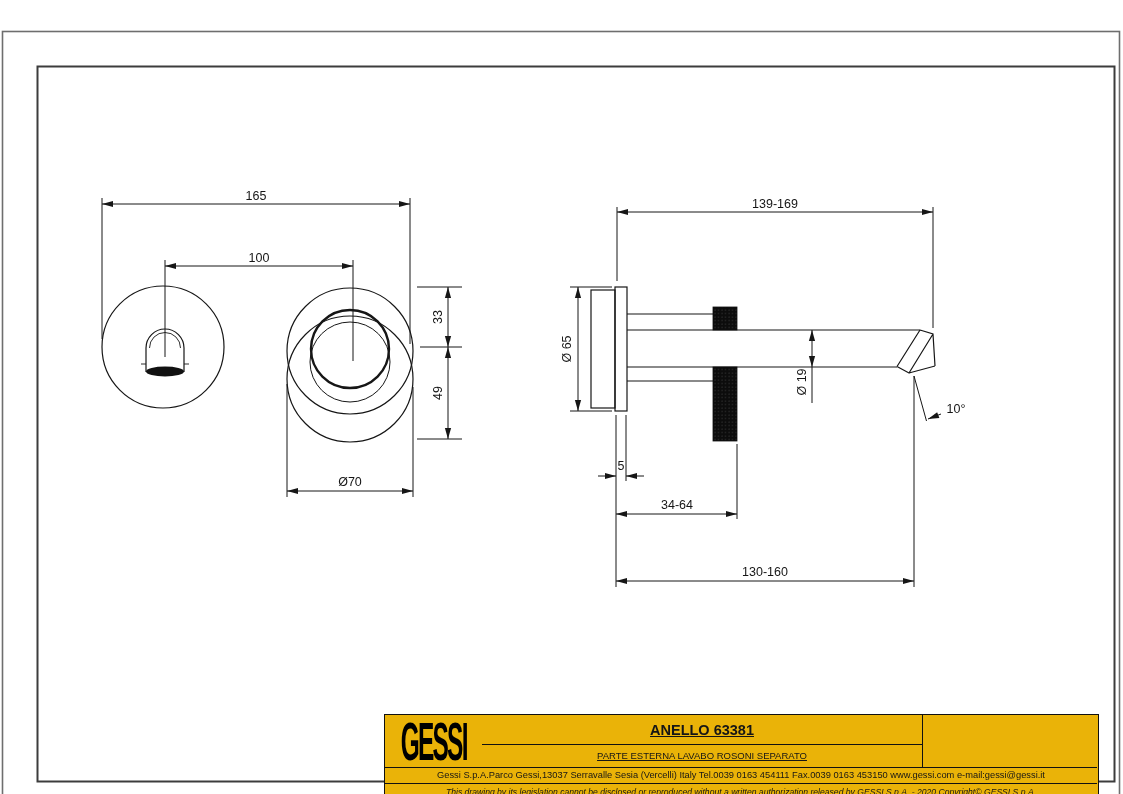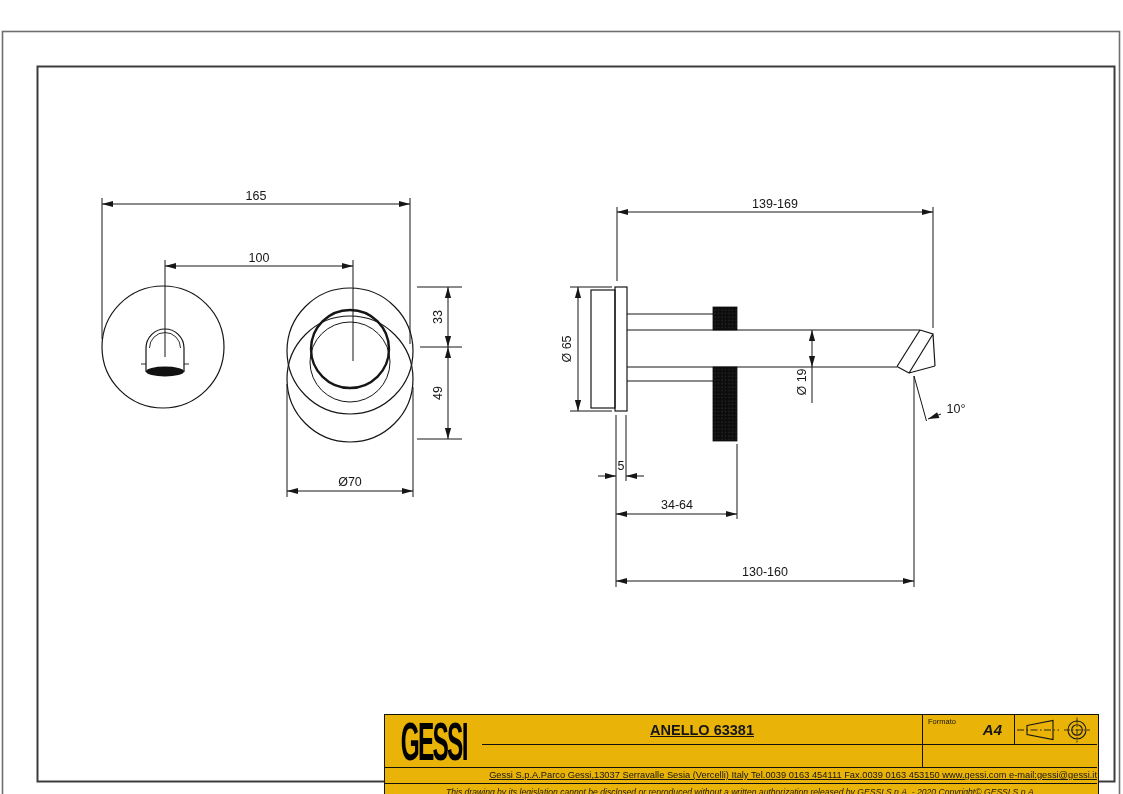--- a/index.html
+++ b/index.html
@@ -34,21 +34,21 @@
   .tb-sub { height:22px; line-height:21px; text-align:center; font-size:9.5px; }
   .tb-right { position:absolute; left:537px; top:0; width:175px; height:52px; border-left:1.5px solid #111; }
   .tb-right-top { height:30px; border-bottom:1.5px solid #111; display:flex; }
   .tb-formato { position:relative; width:93px; border-right:1.5px solid #111; }
   .tb-formato-label { position:absolute; left:5px; top:2px; font-size:7.5px; }
   .tb-formato-value { position:absolute; right:12px; top:6px; font-size:15px; font-weight:bold; font-style:italic; }
   .tb-symbol { flex:1; display:flex; align-items:center; justify-content:center; }
   .tb-dis { height:20.5px; line-height:20.5px; padding-left:14px; font-size:10.5px; }
   .tb-address {
     position:absolute; left:0; top:52px; width:712px; height:16px;
-    border-top:1.5px solid #111; text-align:right; font-size:9.3px; line-height:15px;text-decoration:underline;
+    border-top:1.5px solid #111; text-align:center; font-size:9.3px; line-height:15px;
   }
   .tb-legal {
     position:absolute; left:0; top:68px; width:712px; height:33px;
     border-top:1.5px solid #111; text-align:center; font-size:8.6px;
     font-style:italic; line-height:16px;
   }
 </style>
 </head>
 <body>
 
@@ -146,35 +146,21 @@
       <text x="956" y="384">10°</text>
     </g>
   </svg>
 
   <div id="title-block">
     <div class="tb-logo-cell">
       <span class="tb-logo-text">GESSI</span>
     </div>
     <div class="tb-center">
       <div class="tb-title">ANELLO 63381</div>
+      <div class="tb-sub">PARTE ESTERNA LAVABO ROSONI SEPARATO</div>
     </div>
     <div class="tb-right">
-      <div class="tb-right-top">
-        <div class="tb-formato">
-          <span class="tb-formato-label">Formato</span>
-          <span class="tb-formato-value">A4</span>
-        </div>
-        <div class="tb-symbol">
-          <svg width="82" height="28" viewBox="0 0 82 28" fill="none" stroke="#161616">
-            <path d="M2,14 H44" stroke-width="0.9" stroke-dasharray="7 2.5 1.5 2.5"></path>
-            <polygon points="12,9.5 38,4.5 38,23.5 12,18.5" stroke-width="1.1"></polygon>
-            <circle cx="62" cy="14" r="9" stroke-width="1.1"></circle>
-            <circle cx="62" cy="14" r="5.3" stroke-width="1.1"></circle>
-            <path d="M49,14 H75 M62,1.5 V26.5" stroke-width="0.8" stroke-dasharray="6 2 1.5 2"></path>
-          </svg>
-        </div>
-      </div>
     </div>
     <div class="tb-address">Gessi S.p.A.Parco Gessi,13037 Serravalle Sesia (Vercelli) Italy Tel.0039 0163 454111 Fax.0039 0163 453150 www.gessi.com e-mail:gessi@gessi.it</div>
     <div class="tb-legal">This drawing by its legislation cannot be disclosed or reproduced without a written authorization released by GESSI S.p.A. - 2020 Copyright© GESSI S.p.A.</div>
   </div>
 
 </div>
 
 </body></html>

